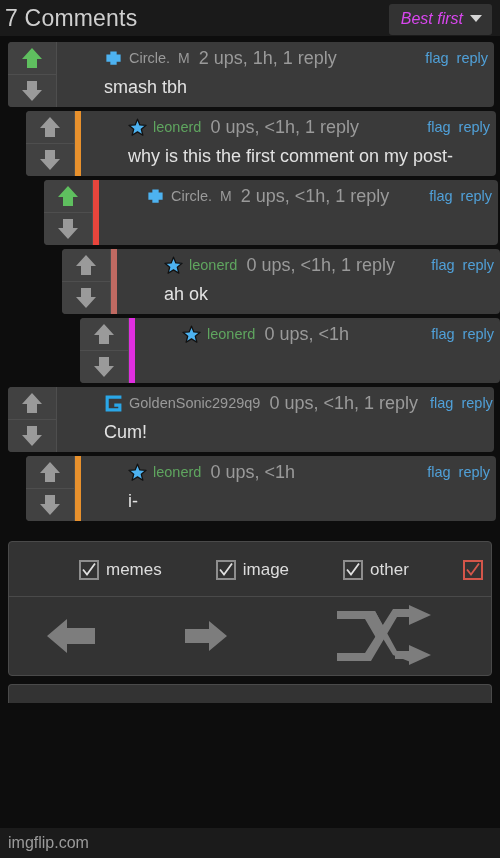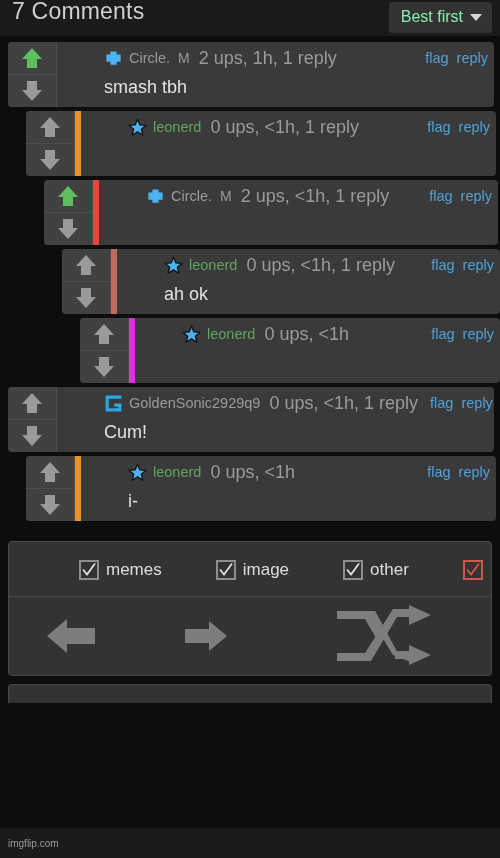--- a/index.html
+++ b/index.html
@@ -21,45 +21,46 @@
     height: 858px;
     background: #0d0d0d;
   }
 
   
   .header {
     position: relative;
     height: 36px;
     background: #1a1a1a;
     display: flex;
-    align-items: flex-start;
-    padding: 0 8px 0 12px;
+    align-items: center;
+    padding: 0 8px 0 5px;
     box-sizing: border-box;
   }
   .header-title {
     font-size: 23px;
     color: #cfcfcf;
     font-weight: 400;
     letter-spacing: 0.2px;
     line-height: 1;
     flex: 1;
   }
   .sort-button {
     background: #333333;
     border: none;
     border-radius: 3px;
-    color: #86efac;
+    color: #d946ef;
     font-size: 16px;
     font-family: "Liberation Sans", sans-serif;
     padding: 6px 10px 7px 12px;
     display: flex;
     align-items: center;
     gap: 7px;
     margin-top: 2px;
     cursor: pointer;
+    font-style: italic;
   }
   .caret-down {
     width: 0; height: 0;
     border-left: 6px solid transparent;
     border-right: 6px solid transparent;
     border-top: 7px solid #d5d5d5;
     display: block;
   }
 
   
@@ -230,21 +231,21 @@
     left: 0; bottom: 0;
     width: 500px;
     height: 30px;
     background: #1b1b1b;
     display: flex;
     align-items: center;
     padding-left: 8px;
     box-sizing: border-box;
   }
   .footer-text {
-    font-size: 10px;
+    font-size: 16px;
     color: #9b9b9b;
   }
 </style>
 </head>
 <body>
 
 <div id="app">
 
   <div class="header">
     <div class="header-title">7 Comments</div>
@@ -308,20 +309,21 @@
                 <path d="M12 1.5 L15 8.8 L22.8 9.2 L16.8 14.2 L18.8 21.8 L12 17.5 L5.2 21.8 L7.2 14.2 L1.2 9.2 L9 8.8 Z" fill="#4db2f0" stroke="#111" stroke-width="1.6" stroke-linejoin="round"></path>
               </svg>
               <span class="uname green">leonerd</span>
               <span class="cstats">0 ups, &lt;1h, 1 reply</span>
               <span class="cmeta-spacer"></span>
               <span class="clinks">
                 <span class="clink">flag</span>
                 <span class="clink">reply</span>
               </span>
             </div>
+            <div class="ctext">why is this the first comment on my post-</div>
           </div>
         </div>
       </div>
       <div class="lvl2">
         <div class="comment">
           <div class="votes">
             <div class="vote-btn up">
               <svg class="arrow-svg" width="24" height="24" viewBox="0 0 24 24">
                 <path d="M12 2 L22 13 L17 13 L17 22 L7 22 L7 13 L2 13 Z" fill="#5fbf5f"></path>
               </svg>

